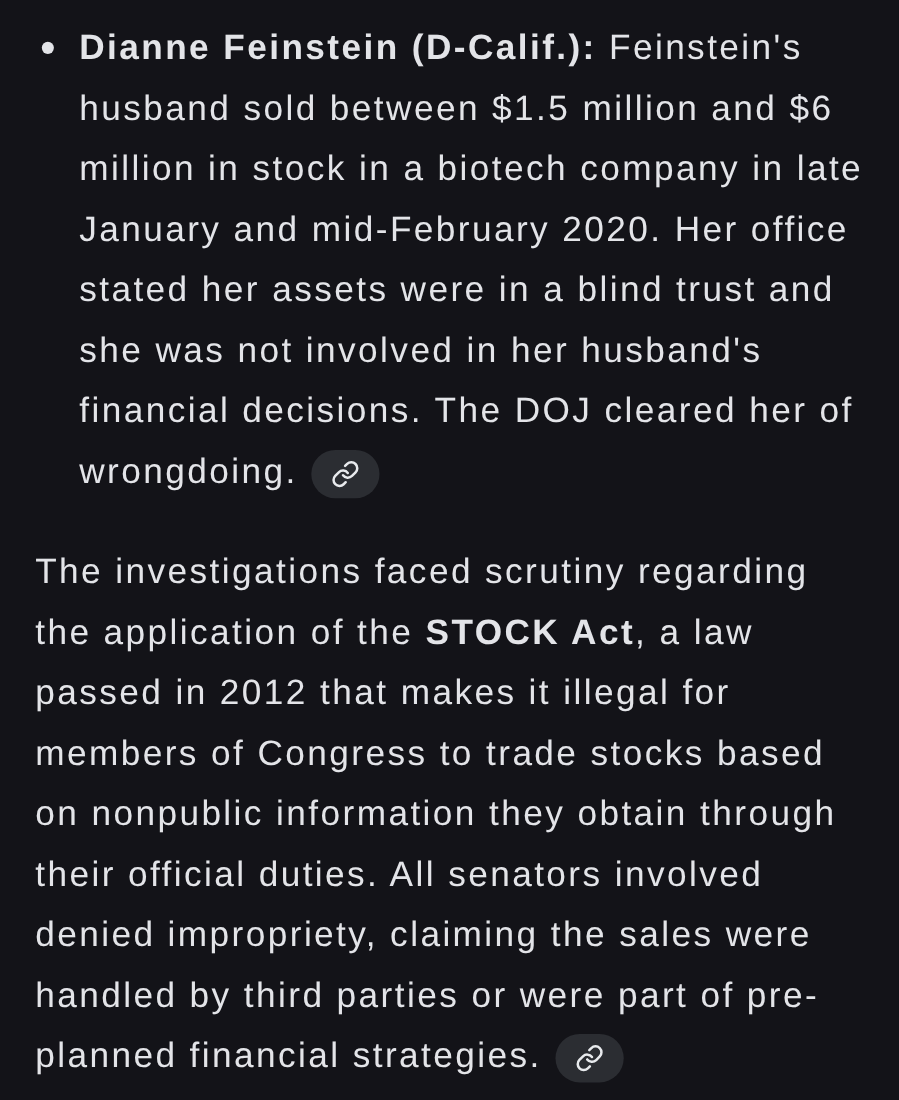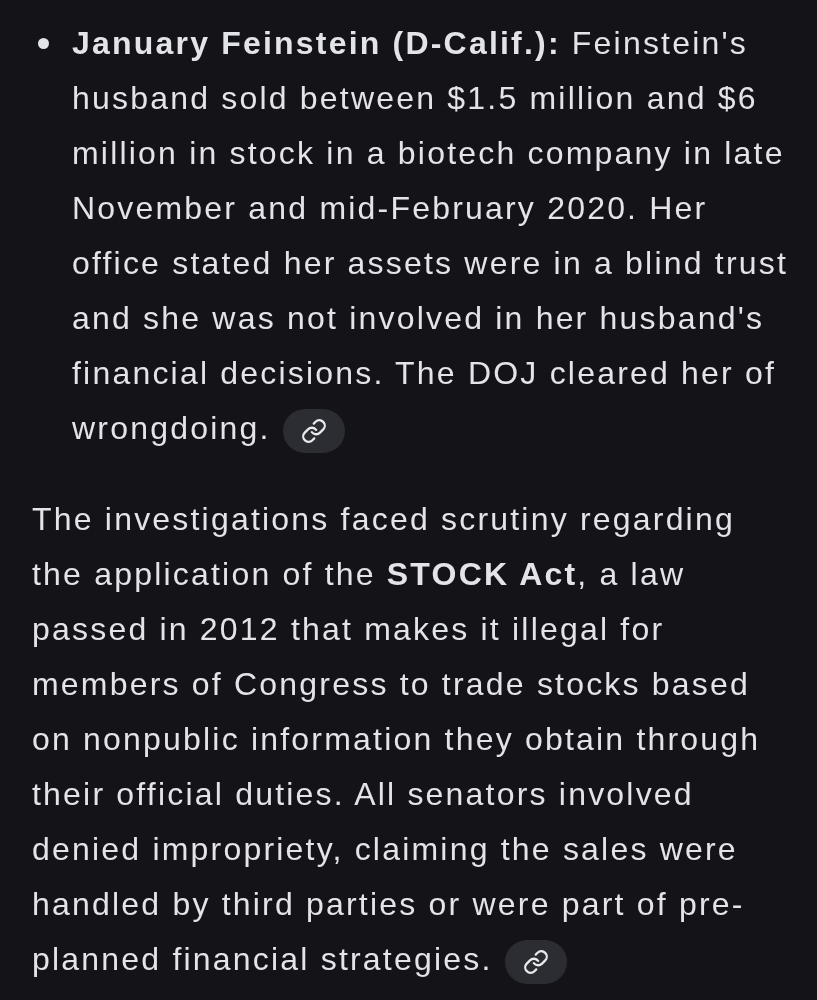--- a/index.html
+++ b/index.html
@@ -55,21 +55,21 @@
   }
   .chip .icon-wrap, .chip svg { display: block; line-height: 0; }
 </style>
 </head>
 <body>
 
 <div class="page">
 
   <ul class="bullets">
     <li class="bullet-item">
-      <span class="dot"></span><span class="bold">January Feinstein (D-Calif.):</span><span> Feinstein's husband sold between $1.5 million and $6 million in stock in a biotech company in late November and mid-February 2020. Her office stated her assets were in a blind trust and she was not involved in her husband's financial decisions. The DOJ cleared her of wrongdoing.</span><button class="chip">
+      <span class="dot"></span><span class="bold">Dianne Feinstein (D-Calif.):</span><span> Feinstein's husband sold between $1.5 million and $6 million in stock in a biotech company in late January and mid-February 2020. Her office stated her assets were in a blind trust and she was not involved in her husband's financial decisions. The DOJ cleared her of wrongdoing.</span><button class="chip">
           <span class="icon-wrap">
             <svg viewBox="0 0 24 24" width="26" height="26" fill="none" stroke="currentColor" stroke-width="2.1" stroke-linecap="round" stroke-linejoin="round">
               <path d="M10 13a5 5 0 0 0 7.54.54l3-3a5 5 0 0 0-7.07-7.07l-1.72 1.71"></path>
               <path d="M14 11a5 5 0 0 0-7.54-.54l-3 3a5 5 0 0 0 7.07 7.07l1.71-1.71"></path>
             </svg>
           </span>
         </button>
     </li>
   </ul>
 

